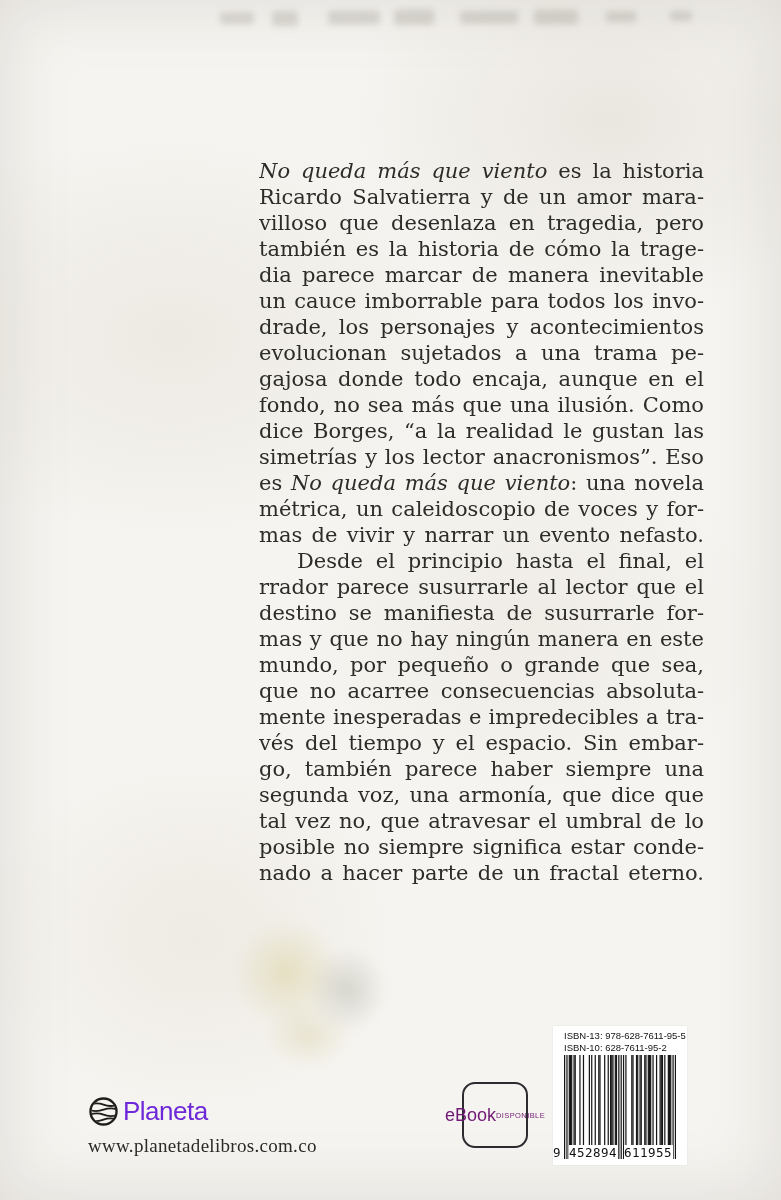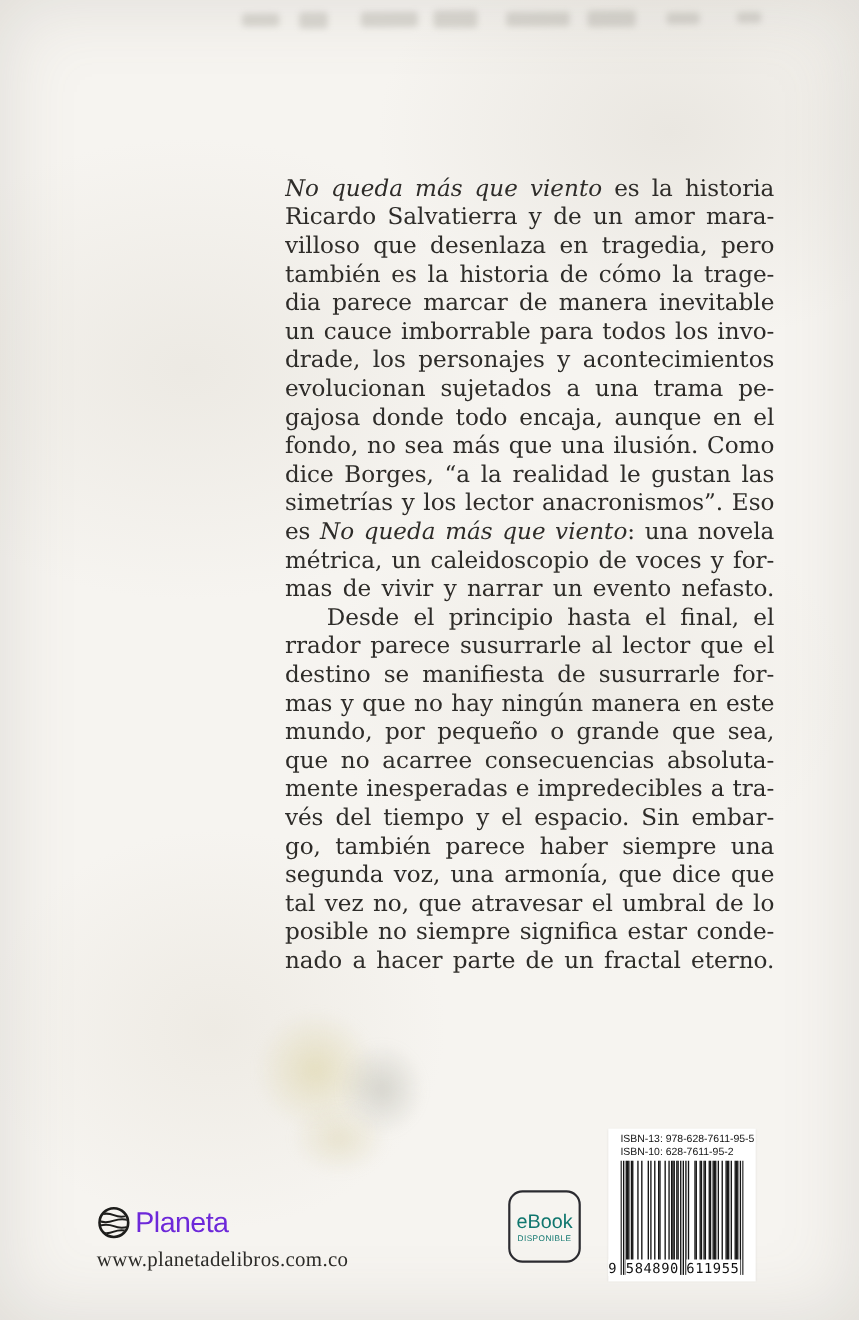--- a/index.html
+++ b/index.html
@@ -42,22 +42,22 @@
   .publisher{position:absolute;left:88px;top:1096px;}
   .logo-row{display:flex;align-items:center;}
   .globe{width:31px;height:31px;display:block;}
   .publisher-name{font-family:"Liberation Sans",sans-serif;font-size:26px;font-weight:500;
     color:#6d28d9;letter-spacing:-.5px;margin-left:4px;}
   .publisher-url{font-family:"Liberation Serif","DejaVu Serif",serif;font-size:19px;color:#2b2a27;
     margin-top:8px;letter-spacing:.3px;}
 
   
   .ebook{position:absolute;left:462px;top:1082px;width:62px;height:62px;border:2.5px solid #2b2b30;
-    border-radius:13px;display:flex;flex-direction:column;align-items:center;justify-content:center;
-    color:#0f766e;background:transparent;}
+    border-radius:13px;display:flex;flex-direction:row;align-items:center;justify-content:center;
+    color:#701a75;background:transparent;}
   .ebook-word{font-size:18px;line-height:19px;font-weight:400;}
   .ebook-sub{font-size:7.5px;letter-spacing:.4px;margin-top:1px;}
 
   
   .barcode-box{position:absolute;left:553px;top:1026px;width:134px;height:139px;background:#ffffff;
     box-shadow:0 0 2px rgba(0,0,0,.08);}
   .isbn-lines{padding:4px 4px 0 11px;font-size:9.5px;line-height:11.5px;color:#141414;
     font-family:"Liberation Sans",sans-serif;white-space:nowrap;}
   .bars-wrap{position:absolute;left:11px;right:11px;top:29px;bottom:6px;}
   .bars-wrap svg{width:100%;height:100%;display:block;}
@@ -196,16 +196,16 @@
         <rect x="82" y="0" width="1.04" height="100"></rect>
         <rect x="83" y="0" width="1.04" height="100"></rect>
         <rect x="85" y="0" width="1.04" height="100"></rect>
         <rect x="88" y="0" width="1.04" height="100"></rect>
         <rect x="89" y="0" width="1.04" height="100"></rect>
         <rect x="90" y="0" width="1.04" height="100"></rect>
         <rect x="92" y="0" width="1.04" height="100"></rect>
         <rect x="94" y="0" width="1.04" height="100"></rect>
       </svg>
     <span class="bc-digit bc-prefix">9</span>
-    <span class="bc-digit bc-left">584890</span>
+    <span class="bc-digit bc-left">452894</span>
     <span class="bc-digit bc-right">611955</span>
   </div>
 </div>
 
 </body></html>

